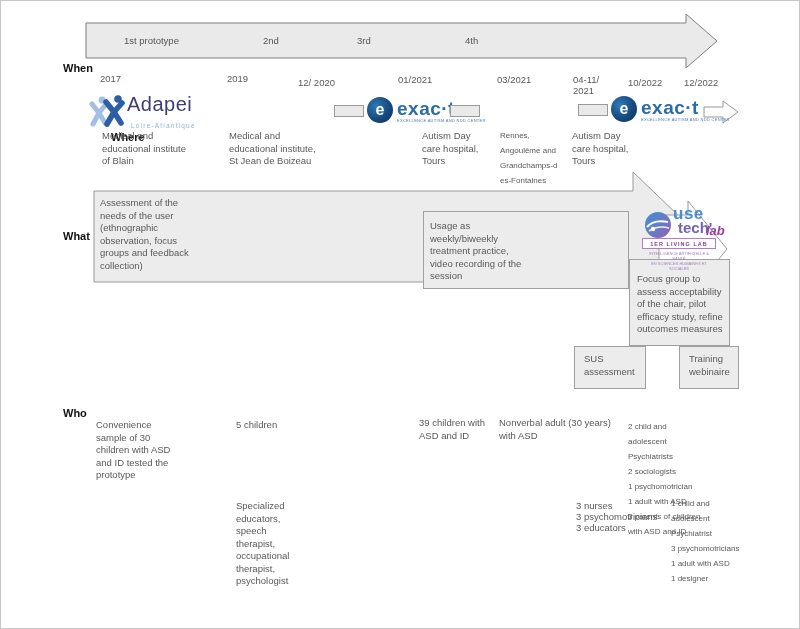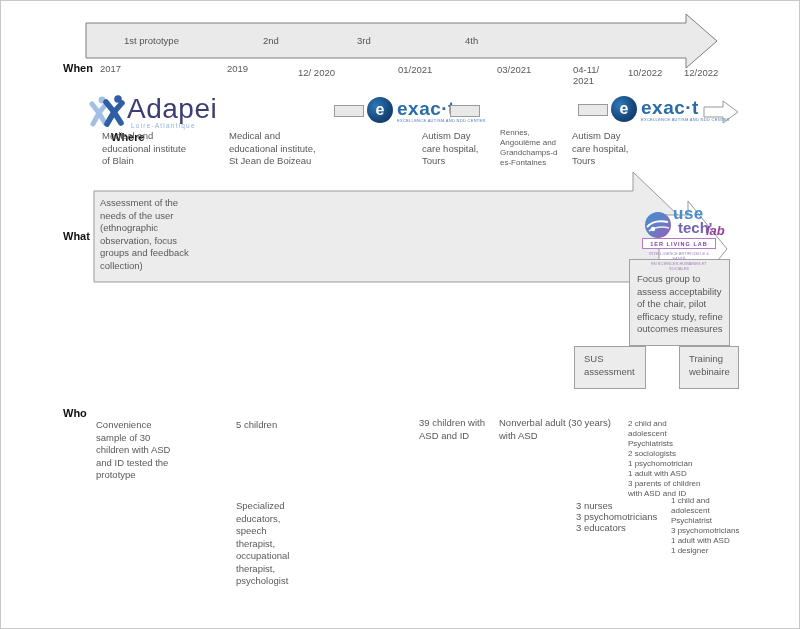--- a/index.html
+++ b/index.html
@@ -3,39 +3,39 @@
 <meta charset="utf-8">
 <style>
   html,body{margin:0;padding:0;background:#fff;}
   .canvas{
     position:relative;width:800px;height:629px;background:#ffffff;
     font-family:"Liberation Sans",sans-serif;overflow:hidden;
     border:1px solid #c9c9c9;box-sizing:border-box;
   }
   .arrow-layer{position:absolute;left:0;top:0;z-index:0;}
   .t{position:absolute;white-space:pre-line;color:#595959;font-size:9.5px;line-height:12.5px;z-index:2;}
-  .t.small{font-size:8px;line-height:10px;}
+  .t.small{font-size:8px;line-height:15px;}
   .rowlabel{position:absolute;font-weight:bold;color:#111;font-size:11px;z-index:2;}
   .phase{position:absolute;color:#555;font-size:9.5px;z-index:2;}
-  .date{position:absolute;color:#595959;font-size:9.5px;line-height:11px;white-space:pre-line;z-index:2;}
+  .date{position:absolute;color:#595959;font-size:9.5px;line-height:11px;white-space:pre-line;z-index:2;margin-top:10px;}
   .gbox{position:absolute;background:#ececec;border:1px solid #a0a0a0;box-sizing:border-box;z-index:2;}
   .gbox .bt{position:absolute;white-space:pre-line;color:#595959;font-size:9.5px;line-height:12.5px;}
 
   
   .p0{left:123px;top:34px;} .p1{left:262px;top:34px;} .p2{left:356px;top:34px;} .p3{left:464px;top:34px;}
   
   .d0{left:99px;top:62px;} .d1{left:226px;top:62px;} .d2{left:297px;top:66px;} .d3{left:397px;top:63px;}
   .d4{left:496px;top:63px;} .d5{left:572px;top:63px;} .d6{left:627px;top:66px;} .d7{left:683px;top:66px;}
   
   .rl-when{left:62px;top:61px;} .rl-where{left:62px;top:130px;margin-left:48px;} .rl-what{left:62px;top:229px;} .rl-who{left:62px;top:406px;}
 
   
   .adapei{position:absolute;left:88px;top:90px;width:140px;height:42px;z-index:2;}
   .adapei .figs{position:absolute;left:0;top:2px;}
-  .adapei .brand{position:absolute;left:38px;top:2px;font-size:28px;color:#3d3d73;letter-spacing:.5px;}
+  .adapei .brand{position:absolute;left:38px;top:2px;font-size:20px;color:#3d3d73;letter-spacing:.5px;}
   .adapei .region{position:absolute;left:42px;top:31px;font-size:6.5px;color:#8fb3dc;letter-spacing:1.2px;}
 
   
   .exact{position:absolute;z-index:2;width:150px;height:30px;}
   .exact.one{left:333px;top:96px;} .exact.two{left:577px;top:95px;}
   .exact .block{position:absolute;top:8px;width:30px;height:12px;background:#e9e9e9;border:1px solid #9a9a9a;box-sizing:border-box;}
   .exact .blockL{left:0;} .exact.one .blockR{left:116px;}
   .exact .circ{position:absolute;left:33px;top:0;width:26px;height:26px;border-radius:50%;
     background:radial-gradient(circle at 35% 35%, #2e7ab8 0%, #16497e 55%, #0e2f5d 100%);
     color:#fff;font-weight:bold;font-size:16px;text-align:center;line-height:25px;}
@@ -161,20 +161,27 @@
 care hospital,
 Tours</div>
 
   <div class="t assessment">Assessment of the
 needs of the user
 (ethnographic
 observation, focus
 groups and feedback
 collection)</div>
 
+  <div class="gbox usage-box">
+    <div class="bt">Usage as
+weekly/biweekly
+treatment practice,
+video recording of the
+session</div>
+  </div>
 
   <div class="gbox focus-box">
     <div class="bt">Focus group to
 assess acceptability
 of the chair, pilot
 efficacy study, refine
 outcomes measures</div>
   </div>
 
   <div class="gbox sus-box">

